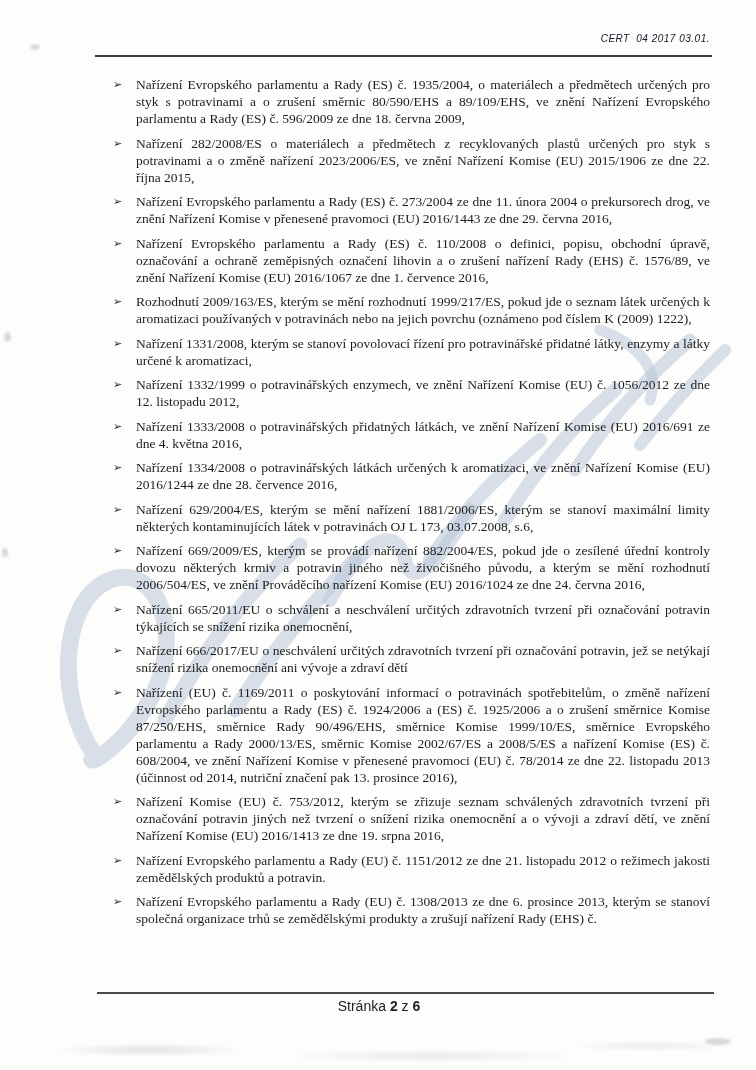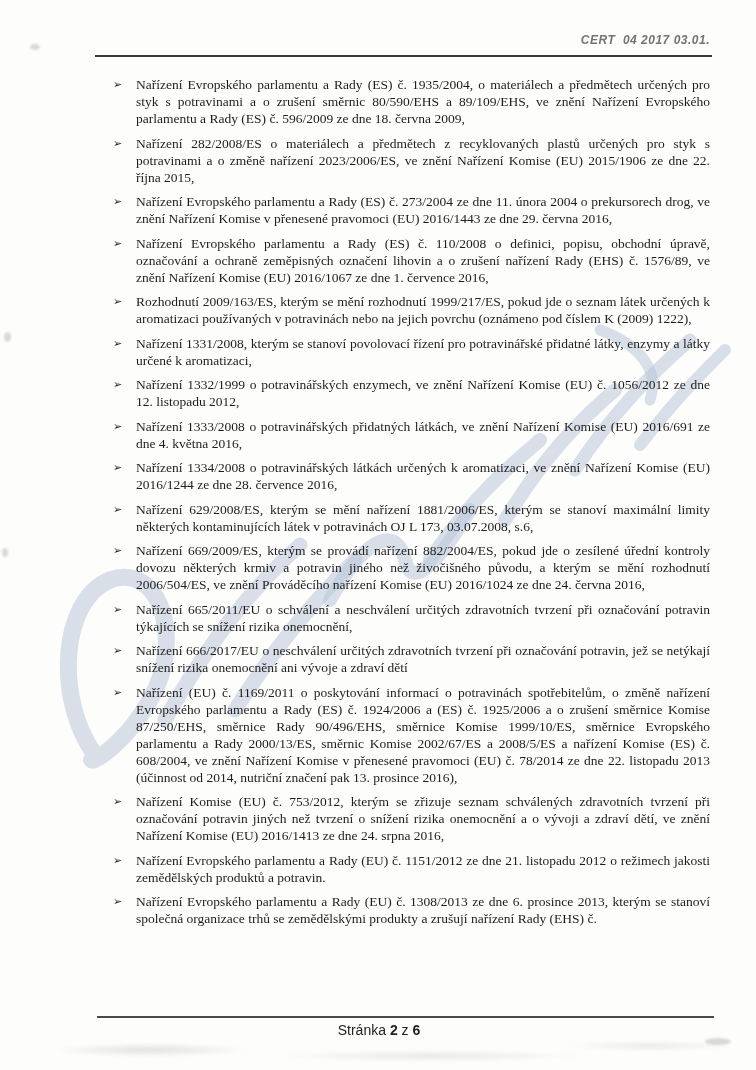--- a/index.html
+++ b/index.html
@@ -29,22 +29,22 @@
   .speck{position:absolute;background:rgba(110,110,110,.25);border-radius:50%;filter:blur(1px);z-index:0;}
   .speck.s1{left:30px;top:44px;width:10px;height:6px;}
   .speck.s2{left:4px;top:332px;width:7px;height:10px;}
   .speck.s3{left:2px;top:548px;width:6px;height:9px;}
   .speck.s4{left:705px;top:1038px;width:26px;height:7px;}
   
   .header{position:absolute;top:0;left:0;right:0;z-index:2;}
   .doc-code{
     position:absolute;top:33px;right:46px;
     font-family:"Liberation Sans", sans-serif;
-    font-style:italic;font-weight:700;
-    font-size:12px;letter-spacing:.5px;color:#737373;
+    font-style:italic;font-weight:400;
+    font-size:10px;letter-spacing:.5px;color:#0f172a;
     white-space:pre;
   }
   .header-rule{
     position:absolute;top:55px;left:95px;width:617px;height:2px;
     background:#3c3c3c;
   }
   
   .content{
     position:absolute;top:76px;left:113px;width:597px;z-index:1;
   }
@@ -58,21 +58,21 @@
     text-align:justify;
     color:#1d1d1d;
   }
   li.reg-item .bullet{
     position:absolute;left:0;top:0px;
     font-family:"DejaVu Sans", sans-serif;
     font-size:11px;color:#1d1d1d;
   }
   li.reg-item b{font-weight:normal;}
   
-  .footer{position:absolute;left:2px;right:0;bottom:0;height:54px;z-index:2;}
+  .footer{position:absolute;left:2px;right:0;bottom:0;height:78px;z-index:2;}
   .footer-rule{
     position:absolute;top:0px;left:95px;width:617px;height:1.5px;
     background:#4a4a4a;
   }
   .footer-text{
     position:absolute;top:6px;left:0;right:0;
     text-align:center;
     font-family:"Liberation Sans", sans-serif;
     font-size:14px;color:#222;
   }
@@ -110,26 +110,26 @@
     <ul class="reg-list" id="reg-list">
         <li class="reg-item"><span class="bullet">➢</span><span class="item-text"><b>Nařízení Evropského parlamentu a Rady (ES) č. 1935/2004</b><span>, o materiálech a předmětech určených pro styk s potravinami a o zrušení směrnic 80/590/EHS a 89/109/EHS, ve znění Nařízení Evropského parlamentu a Rady (ES) č. </span><b>596/2009</b><span> ze dne 18. června 2009,</span></span></li>
         <li class="reg-item"><span class="bullet">➢</span><span class="item-text"><b>Nařízení 282/2008/ES</b><span> o materiálech a předmětech z recyklovaných plastů určených pro styk s potravinami a o změně nařízení 2023/2006/ES, ve znění Nařízení Komise (EU) </span><b>2015/1906</b><span> ze dne 22. října 2015,</span></span></li>
         <li class="reg-item"><span class="bullet">➢</span><span class="item-text"><b>Nařízení Evropského parlamentu a Rady (ES) č. 273/2004</b><span> ze dne 11. února 2004 o prekursorech drog, ve znění Nařízení Komise v přenesené pravomoci (EU) 2016/1443 ze dne 29. června 2016,</span></span></li>
         <li class="reg-item"><span class="bullet">➢</span><span class="item-text"><b>Nařízení Evropského parlamentu a Rady (ES) č. 110/2008</b><span> o definici, popisu, obchodní úpravě, označování a ochraně zeměpisných označení lihovin a o zrušení nařízení Rady (EHS) č. 1576/89, ve znění Nařízení Komise (EU) 2016/1067 ze dne 1. července 2016,</span></span></li>
         <li class="reg-item"><span class="bullet">➢</span><span class="item-text"><b>Rozhodnutí 2009/163/ES</b><span>, kterým se mění rozhodnutí 1999/217/ES, pokud jde o seznam látek určených k aromatizaci používaných v potravinách nebo na jejich povrchu (oznámeno pod číslem K (2009) 1222),</span></span></li>
         <li class="reg-item"><span class="bullet">➢</span><span class="item-text"><b>Nařízení 1331/2008,</b><span> kterým se stanoví povolovací řízení pro potravinářské přidatné látky, enzymy a látky určené k aromatizaci,</span></span></li>
         <li class="reg-item"><span class="bullet">➢</span><span class="item-text"><b>Nařízení 1332/1999</b><span> o potravinářských enzymech, ve znění Nařízení Komise (EU) č. </span><b>1056/2012</b><span> ze dne 12. listopadu 2012,</span></span></li>
         <li class="reg-item"><span class="bullet">➢</span><span class="item-text"><b>Nařízení 1333/2008</b><span> o potravinářských přidatných látkách, ve znění Nařízení Komise (EU) </span><b>2016/691</b><span> ze dne 4. května 2016,</span></span></li>
         <li class="reg-item"><span class="bullet">➢</span><span class="item-text"><b>Nařízení 1334/2008</b><span> o potravinářských látkách určených k aromatizaci, ve znění Nařízení Komise (EU) </span><b>2016/1244</b><span> ze dne 28. července 2016,</span></span></li>
-        <li class="reg-item"><span class="bullet">➢</span><span class="item-text"><b>Nařízení 629/2008/ES</b><span>, kterým se mění nařízení 1881/2006/ES, kterým se stanoví maximální limity některých kontaminujících látek v potravinách  OJ L 173, 03.07.2008, s.6,</span></span></li>
+        <li class="reg-item"><span class="bullet">➢</span><span class="item-text"><b>Nařízení 629/2004/ES</b><span>, kterým se mění nařízení 1881/2006/ES, kterým se stanoví maximální limity některých kontaminujících látek v potravinách  OJ L 173, 03.07.2008, s.6,</span></span></li>
         <li class="reg-item"><span class="bullet">➢</span><span class="item-text"><b>Nařízení 669/2009/ES</b><span>, kterým se provádí nařízení  882/2004/ES, pokud jde o zesílené úřední kontroly dovozu některých krmiv a potravin jiného než živočišného původu, a kterým se mění rozhodnutí 2006/504/ES, ve znění Prováděcího nařízení Komise (EU) </span><b>2016/1024</b><span> ze dne 24. června 2016,</span></span></li>
         <li class="reg-item"><span class="bullet">➢</span><span class="item-text"><b>Nařízení 665/2011/EU</b><span> o schválení a neschválení určitých zdravotních tvrzení při označování potravin týkajících se snížení rizika onemocnění,</span></span></li>
         <li class="reg-item"><span class="bullet">➢</span><span class="item-text"><b>Nařízení 666/2017/EU</b><span> o neschválení určitých zdravotních tvrzení při označování potravin, jež se netýkají snížení rizika onemocnění ani vývoje a zdraví dětí</span></span></li>
         <li class="reg-item"><span class="bullet">➢</span><span class="item-text"><b>Nařízení (EU) č. 1169/2011</b><span>  o poskytování informací o potravinách spotřebitelům, o změně nařízení Evropského parlamentu a Rady (ES) č. 1924/2006 a (ES) č. 1925/2006 a o zrušení směrnice Komise 87/250/EHS, směrnice Rady 90/496/EHS, směrnice Komise 1999/10/ES, směrnice Evropského parlamentu a Rady 2000/13/ES, směrnic Komise 2002/67/ES a 2008/5/ES a nařízení Komise (ES) č. 608/2004, ve znění Nařízení Komise v přenesené pravomoci (EU) č. </span><b>78/2014</b><span> ze dne 22. listopadu 2013 (účinnost od 2014, nutriční značení pak 13. prosince 2016),</span></span></li>
-        <li class="reg-item"><span class="bullet">➢</span><span class="item-text"><b>Nařízení Komise (EU) č. 753/2012,</b><span> kterým se zřizuje seznam schválených zdravotních tvrzení při označování potravin jiných než tvrzení o snížení rizika onemocnění a o vývoji a zdraví dětí, ve znění Nařízení Komise (EU) </span><b>2016/1413</b><span> ze dne 24. srpna 2016,</span></span></li>
+        <li class="reg-item"><span class="bullet">➢</span><span class="item-text"><b>Nařízení Komise (EU) č. 753/2012,</b><span> kterým se zřizuje seznam schválených zdravotních tvrzení při označování potravin jiných než tvrzení o snížení rizika onemocnění a o vývoji a zdraví dětí, ve znění Nařízení Komise (EU) </span><b>2016/1413</b><span> ze dne 19. srpna 2016,</span></span></li>
         <li class="reg-item"><span class="bullet">➢</span><span class="item-text"><b>Nařízení Evropského parlamentu a Rady (EU) č. 1151/2012</b><span> ze dne 21. listopadu 2012 o režimech jakosti zemědělských produktů a potravin.</span></span></li>
         <li class="reg-item"><span class="bullet">➢</span><span class="item-text"><b>Nařízení Evropského parlamentu a Rady (EU) č. 1308/2013</b><span> ze dne 6. prosince 2013, kterým se stanoví společná organizace trhů se zemědělskými produkty a zrušují nařízení Rady (EHS) č.</span></span></li>
       </ul>
   </div>
 
   <div class="footer">
     <div class="footer-rule"></div>
     <div class="footer-text"><span>Stránka</span>&nbsp;<b>2</b>&nbsp;<span>z</span>&nbsp;<b>6</b></div>
   </div>
 

